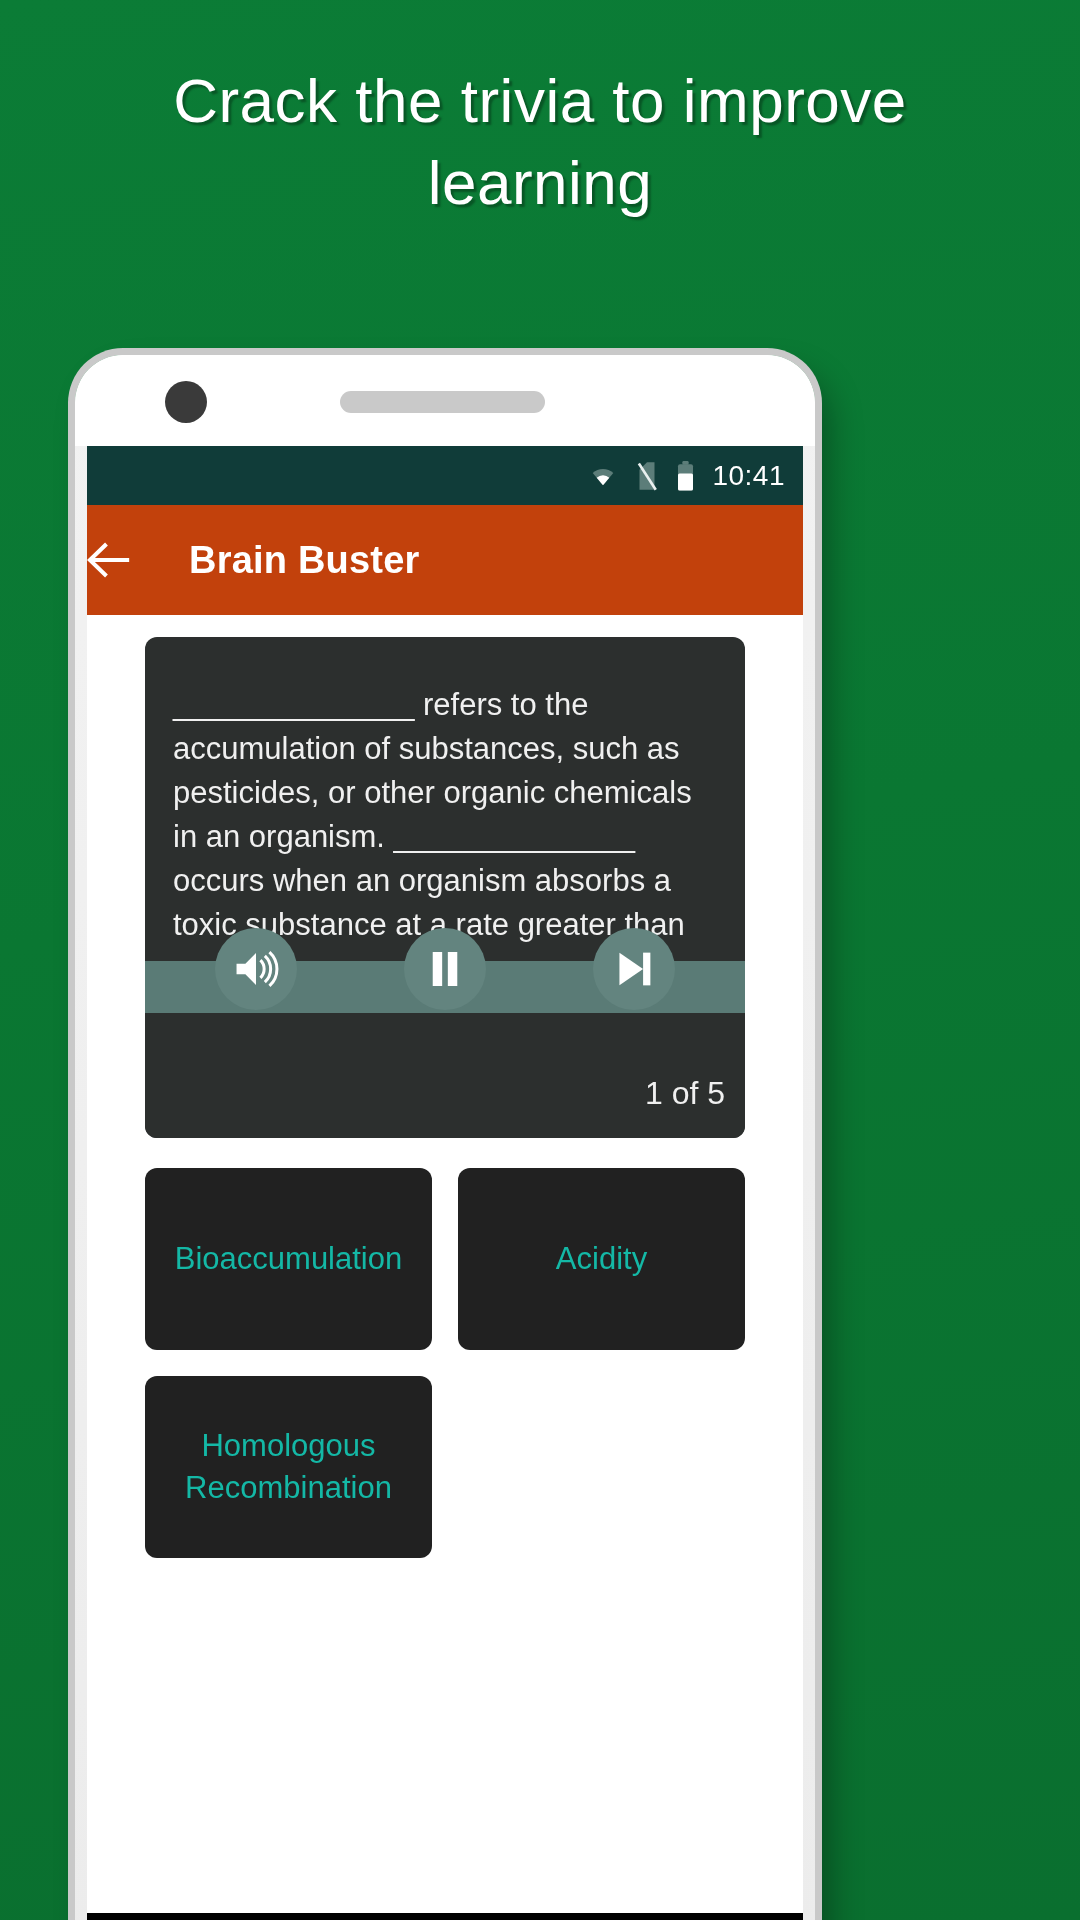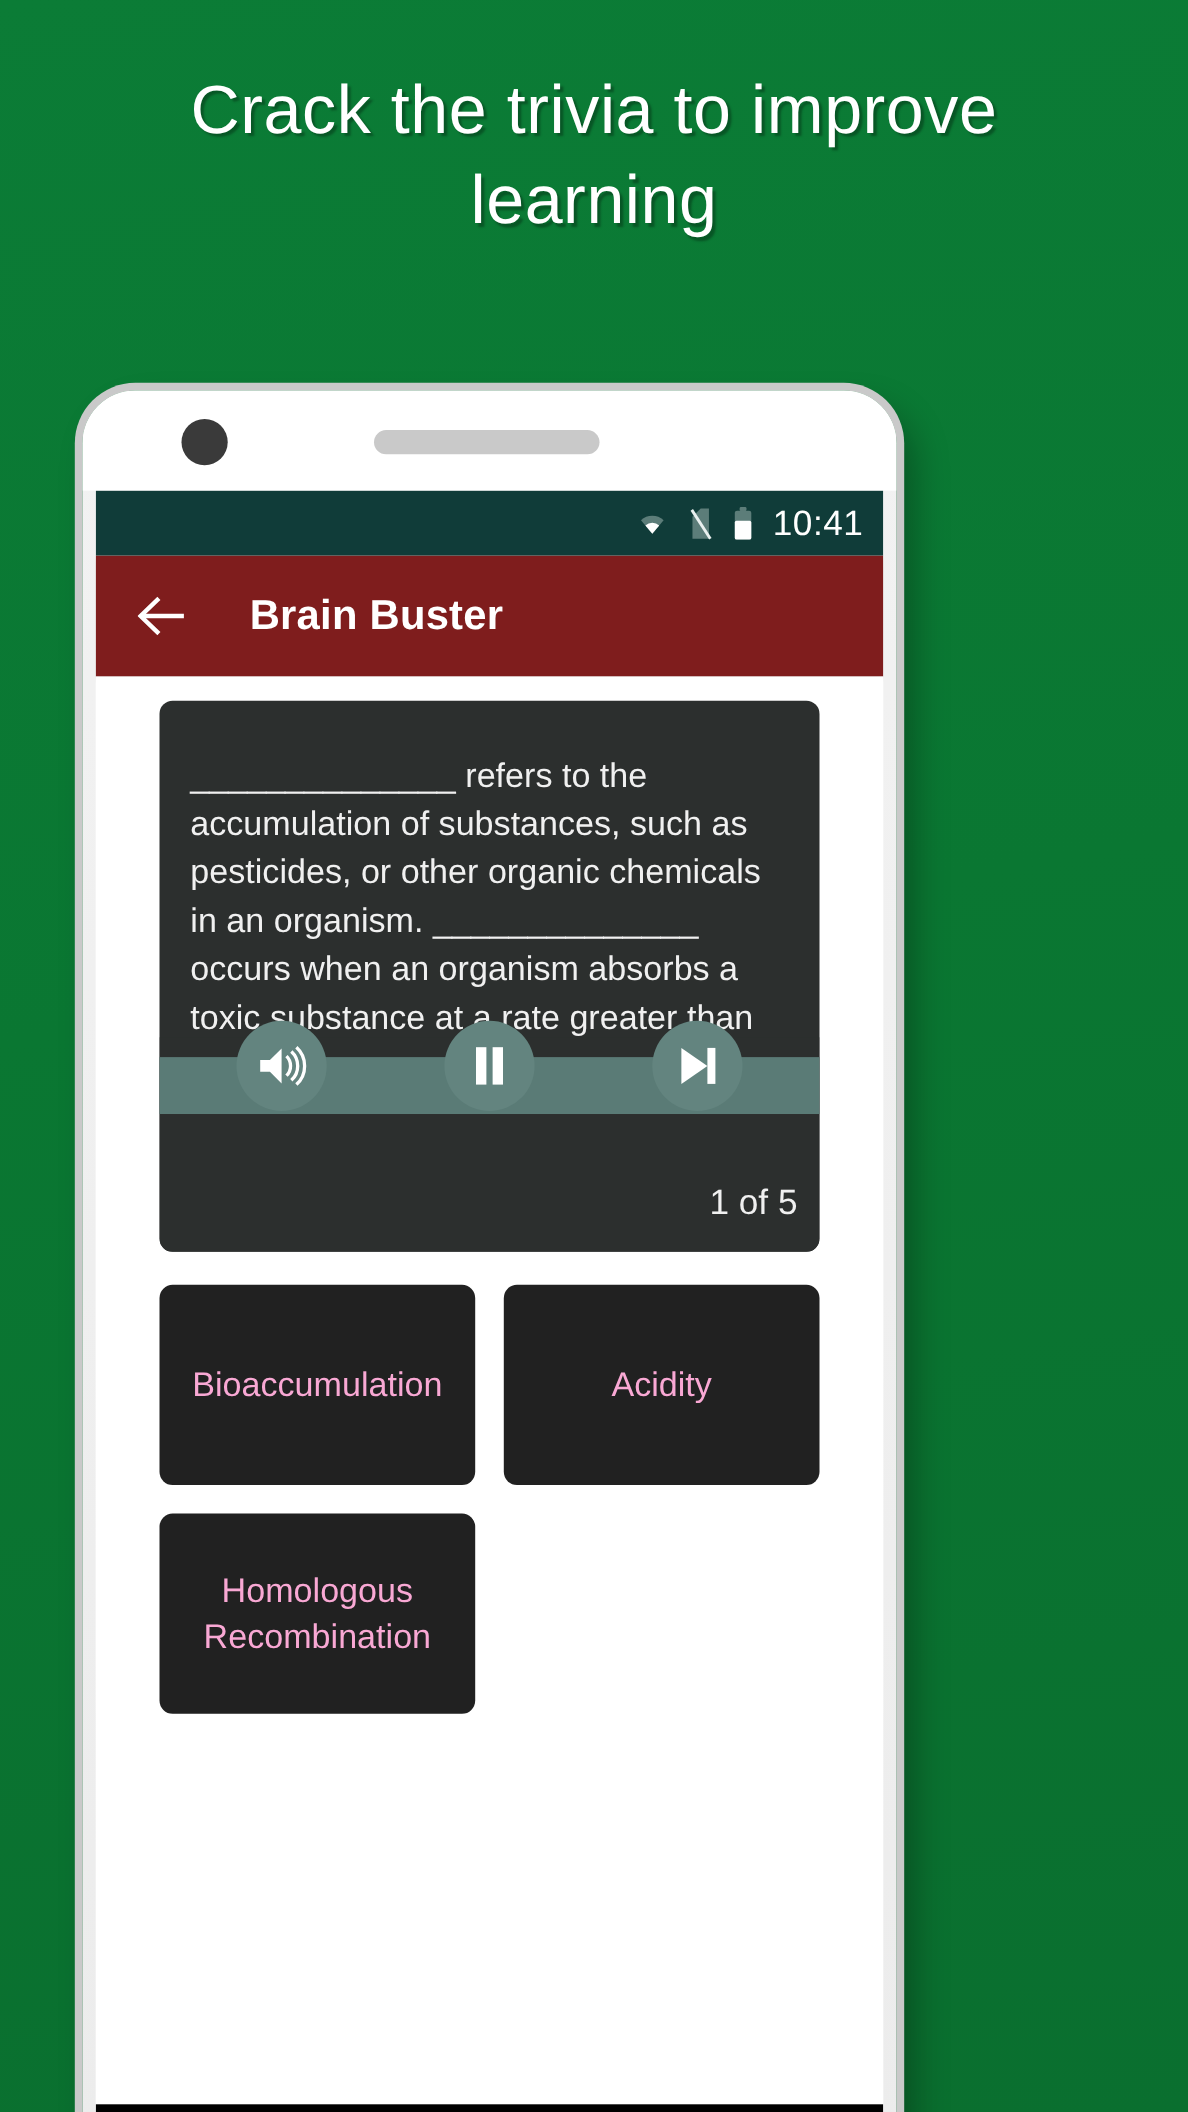--- a/index.html
+++ b/index.html
@@ -98,33 +98,32 @@
     padding-right: 18px;
     box-sizing: border-box;
   }
   .sb-icons {
     display: flex;
     align-items: center;
     gap: 17px;
   }
   .sb-time {
     color: #ffffff;
-    font-size: 32px;
+    font-size: 28px;
     font-weight: 400;
     margin-left: 17px;
     letter-spacing: 0.5px;
   }
 
   
   .appbar {
     height: 110px;
-    background: #7f1d1d;
-    display: flex;
-    align-items: center;
-    padding-left: 38px;
+    background: #c2410c;
+    display: flex;
+    align-items: center;
     box-sizing: border-box;
     box-shadow: 0 3px 7px rgba(0,0,0,0.22);
   }
   .appbar-title {
     color: #ffffff;
     font-size: 38px;
     font-weight: 700;
     margin-left: 56px;
     letter-spacing: 0.2px;
   }
@@ -268,21 +267,21 @@
     grid-gap: 26px 26px;
   }
   .ans {
     height: 182px;
     background: #212121;
     border-radius: 12px;
     display: flex;
     align-items: center;
     justify-content: center;
     text-align: center;
-    color: #f9a8d4;
+    color: #14b8a6;
     font-size: 31px;
     line-height: 42px;
     padding: 16px 14px;
     box-sizing: border-box;
     cursor: pointer;
   }
   .navbar {
     position: absolute;
     left: 0;
     bottom: 0;

